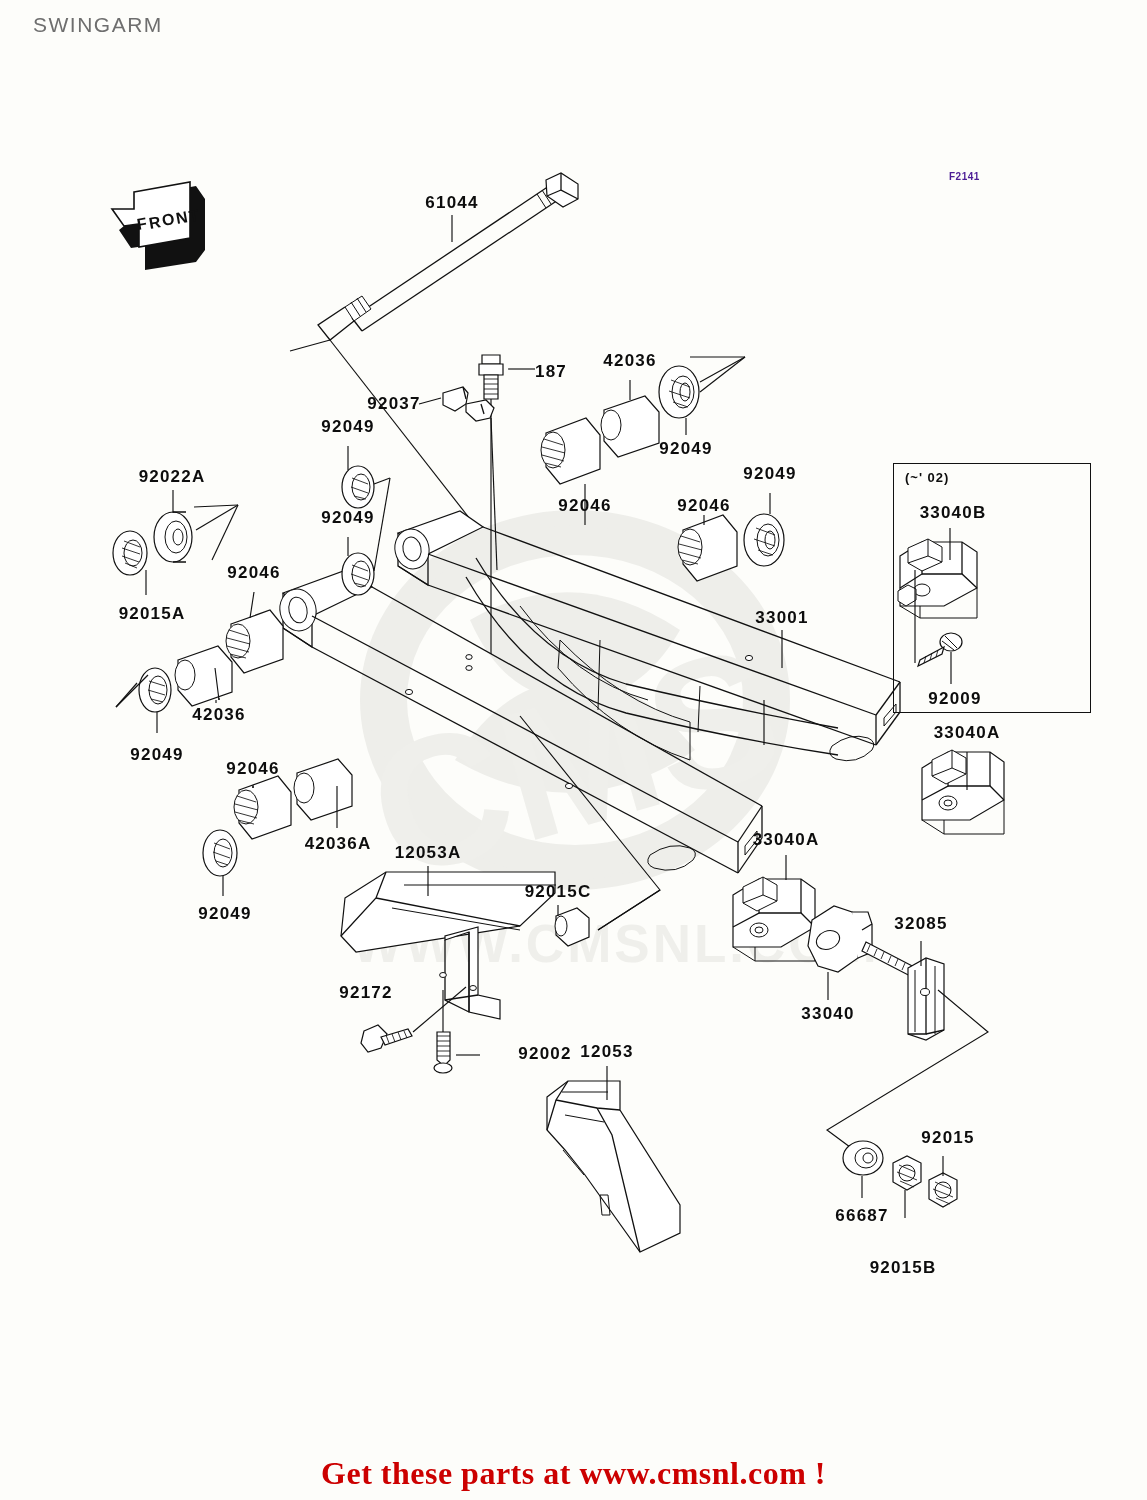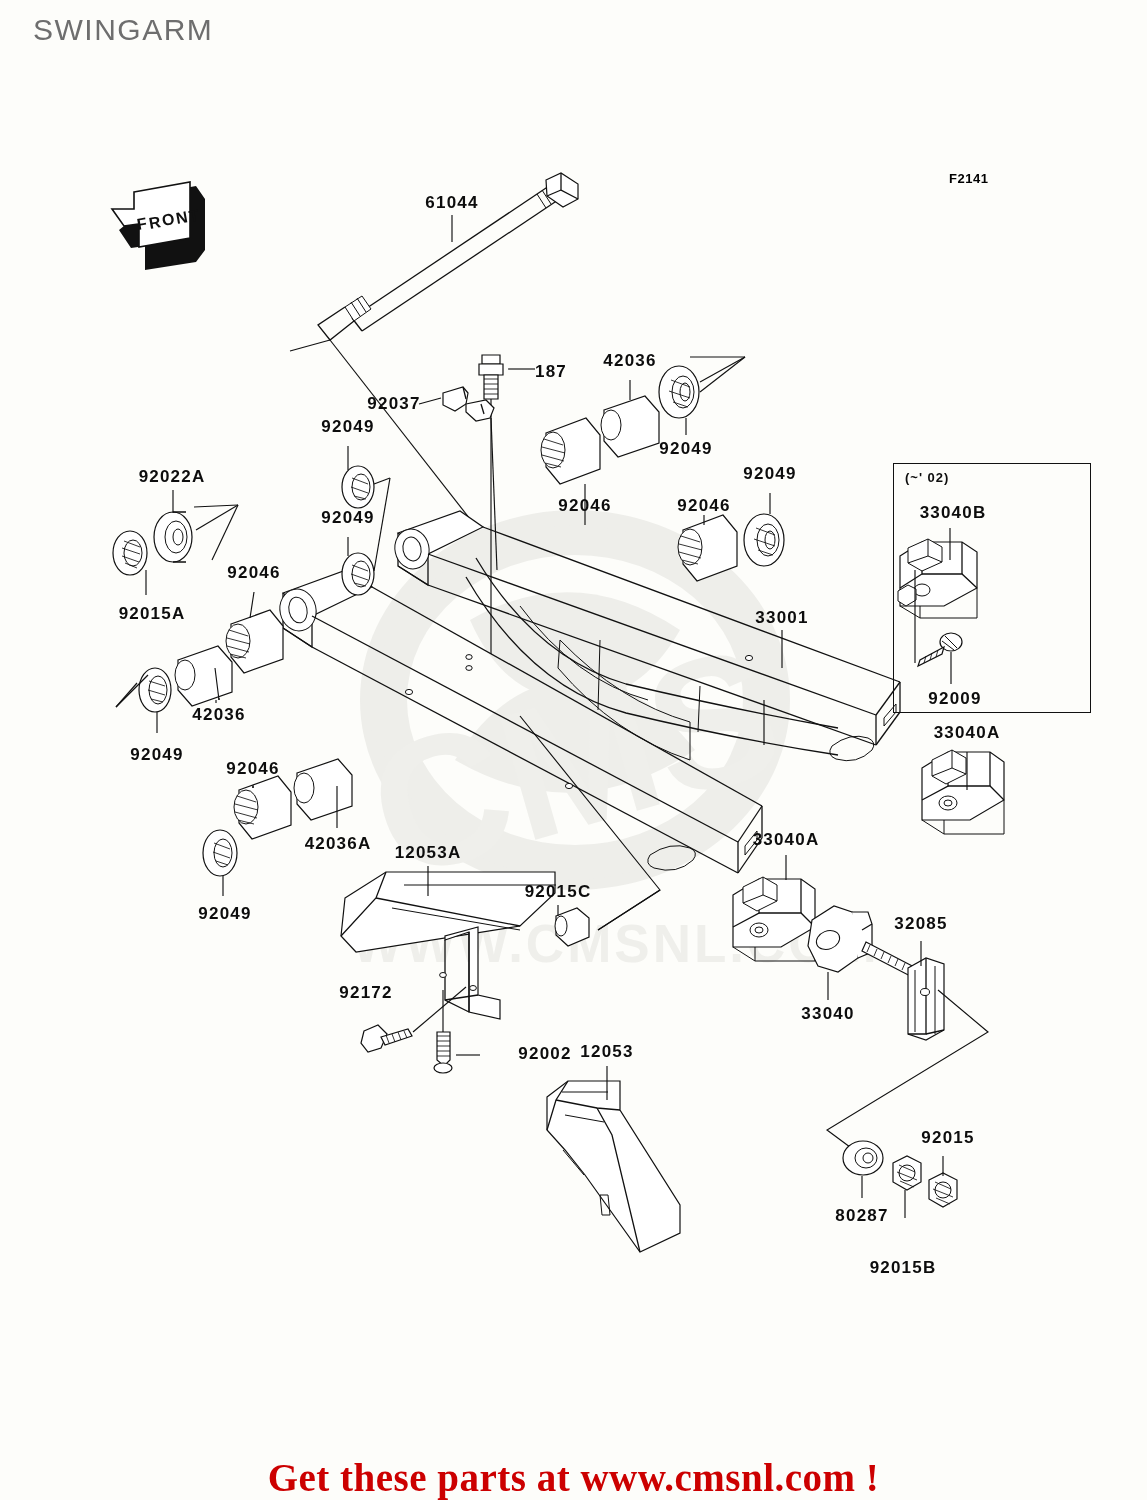--- a/index.html
+++ b/index.html
@@ -6,37 +6,37 @@
   html,body{margin:0;padding:0;}
   body{
     width:1147px;height:1500px;
     background:#fdfdfa;
     font-family:"Liberation Sans", sans-serif;
     position:relative;
     overflow:hidden;
   }
   #page-title{
     position:absolute;left:33px;top:13px;
-    font-size:30px;letter-spacing:1.5px;
+    font-size:21px;letter-spacing:1.5px;
     color:#6e6e6e;font-weight:400;
     font-family:"Liberation Sans", sans-serif;
   }
   #sheet-code{
     position:absolute;left:949px;top:171px;
-    font-size:13px;color:#000000;letter-spacing:.5px;
+    font-size:10px;color:#4c1d95;letter-spacing:.5px;
     font-family:"Liberation Sans", sans-serif;font-weight:700;
   }
   #diagram-canvas{
     position:absolute;left:0;top:0;width:1147px;height:1420px;
   }
   #footer-cta{
     position:absolute;left:0;top:1455px;width:1147px;
     text-align:center;
     font-family:"Liberation Serif", serif;
-    font-size:39px;font-weight:700;color:#cc0000;
+    font-size:32px;font-weight:700;color:#cc0000;
     letter-spacing:.5px;
   }
   .lbl{
     position:absolute;
     font-family:"Liberation Sans", sans-serif;
     font-size:17px;font-weight:700;color:#0d0d0d;
     letter-spacing:1.2px;white-space:nowrap;
     transform:translateX(-50%);
   }
   .inset-box{
@@ -497,16 +497,16 @@
 <div class="lbl" style="left:428px;top:843px;">12053A</div>
 <div class="lbl" style="left:786px;top:830px;">33040A</div>
 <div class="lbl" style="left:225px;top:904px;">92049</div>
 <div class="lbl" style="left:558px;top:882px;">92015C</div>
 <div class="lbl" style="left:921px;top:914px;">32085</div>
 <div class="lbl" style="left:366px;top:983px;">92172</div>
 <div class="lbl" style="left:828px;top:1004px;text-align:right;">33040</div>
 <div class="lbl" style="left:507px;top:1044px;margin-left:38px;">92002</div>
 <div class="lbl" style="left:607px;top:1042px;">12053</div>
 <div class="lbl" style="left:948px;top:1128px;">92015</div>
-<div class="lbl" style="left:862px;top:1206px;">80287</div>
+<div class="lbl" style="left:862px;top:1206px;">66687</div>
 <div class="lbl" style="left:903px;top:1258px;">92015B</div>
 
 <div id="footer-cta">Get these parts at www.cmsnl.com !</div>
 
 </body></html>

